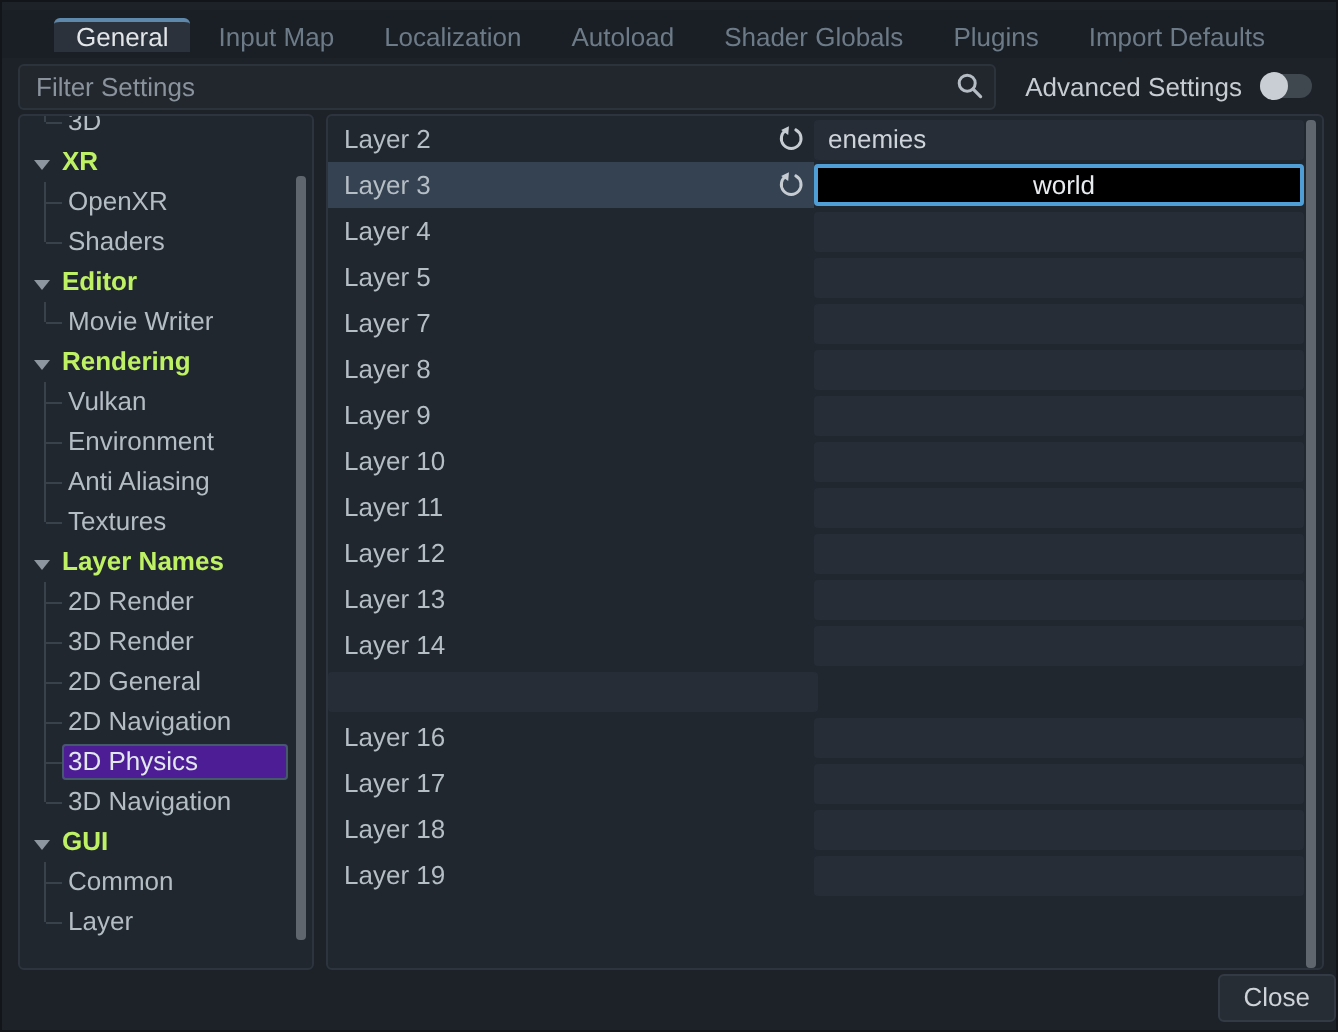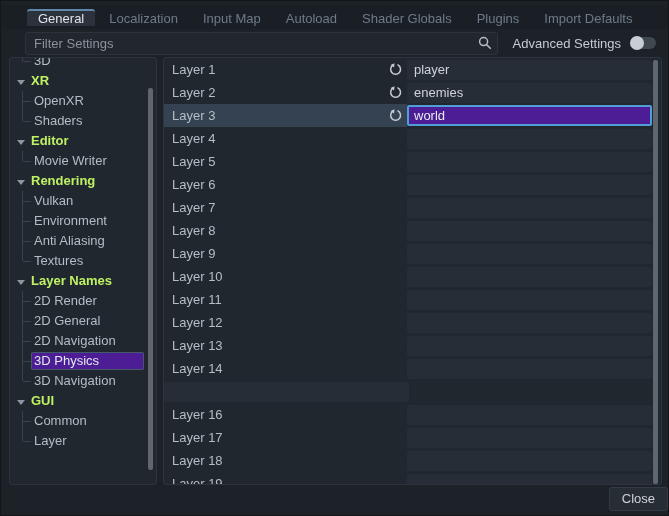--- a/index.html
+++ b/index.html
@@ -17,21 +17,21 @@
     background:#1a1f26;
   }
   .tab {
     display:flex; align-items:center; padding:0 11px; margin-right:3px;
     color:#6d7b88; cursor:default; border-top:2px solid transparent;
     border-radius:3px 3px 0 0;
   }
   .tab.active { background:#2b323b; color:#e2e6e9; border-top:2px solid #5f89ac; }
   
   .filter-row {
-    position:absolute; top:30px; left:16px; right:0; height:24px;
+    position:absolute; top:30px; left:0; right:0; height:24px;
     display:flex; align-items:center; padding:0 12px 0 8px;
   }
   .search-wrap { position:relative; flex:1; height:23px; }
   .search-input {
     width:100%; height:23px; background:#22272e; border:1px solid #2d333b;
     border-radius:3px; color:#cdd3d9; padding:0 26px 0 8px; font:13px "Liberation Sans","DejaVu Sans",sans-serif;
     outline:none;
   }
   .search-input::placeholder { color:#8a929c; opacity:1; }
   .search-icon { position:absolute; right:6px; top:4px; }
@@ -77,44 +77,44 @@
   .prop-row { height:23px; display:flex; align-items:center; }
   .row-left { width:243px; height:23px; display:flex; align-items:center; flex:none; }
   .row-left.hl { background:#344252; }
   .prop-lbl { padding-left:8px; color:#b5bdc5; flex:1; }
   .revert { margin-right:5px; display:flex; cursor:pointer; }
   .vfield {
     width:245px; height:20px; background:#272d36; border-radius:2px;
     color:#ced4da; display:flex; align-items:center; padding-left:7px; flex:none;
   }
   .vedit {
-    width:245px; height:21px; background:#4c1d95; border:2px solid #4f9ed6; border-radius:2px;
+    width:245px; height:21px; background:#000000; border:2px solid #4f9ed6; border-radius:2px;
     color:#e8ecef; padding:0 0 0 5px; font:13px "Liberation Sans","DejaVu Sans",sans-serif;
-    outline:none; flex:none;
+    outline:none; flex:none;text-align:center;
   }
   
   .footer {
     position:absolute; left:0; right:0; bottom:0; height:32px;
     display:flex; align-items:center; justify-content:flex-end;
   }
   .close-btn {
     background:#272d35; border:1px solid #333a44; border-radius:3px;
     color:#ced3d9; font:13px "Liberation Sans","DejaVu Sans",sans-serif;
     padding:3px 12px 4px; cursor:pointer;
   }
 </style>
 </head>
 <body>
 
 <div class="dialog">
 
   <div class="tabbar" id="tabbar">
       <div class="tab active">General</div>
+      <div class="tab">Input Map</div>
       <div class="tab">Localization</div>
-      <div class="tab">Input Map</div>
       <div class="tab">Autoload</div>
       <div class="tab">Shader Globals</div>
       <div class="tab">Plugins</div>
       <div class="tab">Import Defaults</div>
     </div>
 
   <div class="filter-row">
     <div class="search-wrap">
       <input class="search-input" type="text" placeholder="Filter Settings" style="">
       <span class="search-icon">
@@ -181,20 +181,24 @@
         <div class="tree-row">
           <span class="chev"></span>
           <span class="lbl cat">Layer Names</span>
         </div>
         <div class="tree-row">
           <span class="branch"></span>
           <span class="lbl">2D Render</span>
         </div>
         <div class="tree-row">
           <span class="branch"></span>
+          <span class="lbl">3D Render</span>
+        </div>
+        <div class="tree-row">
+          <span class="branch"></span>
           <span class="lbl">2D General</span>
         </div>
         <div class="tree-row">
           <span class="branch"></span>
           <span class="lbl">2D Navigation</span>
         </div>
         <div class="tree-row selected">
           <span class="branch"></span>
           <span class="lbl">3D Physics</span>
         </div>
@@ -213,32 +217,20 @@
         <div class="tree-row">
           <span class="branch elbow"></span>
           <span class="lbl">Layer</span>
         </div>
       </div>
     <div class="vscroll sb-thumb"></div>
   </div>
 
   <div class="main">
     <div id="rows">
-        <div class="prop-row">
-          <div class="row-left">
-            <span class="prop-lbl">Layer 1</span>
-            <span class="revert">
-              <svg width="13" height="13" viewBox="0 0 14 14">
-                <path d="M4.6 2.1 A 5.3 5.3 0 1 0 9.6 2.1" fill="none" stroke="#c6ccd2" stroke-width="1.6" stroke-linecap="round"></path>
-                <path d="M5.9 0.2 L1.7 2.2 L5.5 4.8 Z" fill="#c6ccd2"></path>
-              </svg>
-            </span>
-          </div>
-          <div class="vfield">player</div>
-        </div>
         <div class="prop-row">
           <div class="row-left">
             <span class="prop-lbl">Layer 2</span>
             <span class="revert">
               <svg width="13" height="13" viewBox="0 0 14 14">
                 <path d="M4.6 2.1 A 5.3 5.3 0 1 0 9.6 2.1" fill="none" stroke="#c6ccd2" stroke-width="1.6" stroke-linecap="round"></path>
                 <path d="M5.9 0.2 L1.7 2.2 L5.5 4.8 Z" fill="#c6ccd2"></path>
               </svg>
             </span>
           </div>
@@ -263,26 +255,20 @@
           <div class="vfield"></div>
         </div>
         <div class="prop-row">
           <div class="row-left">
             <span class="prop-lbl">Layer 5</span>
           </div>
           <div class="vfield"></div>
         </div>
         <div class="prop-row">
           <div class="row-left">
-            <span class="prop-lbl">Layer 6</span>
-          </div>
-          <div class="vfield"></div>
-        </div>
-        <div class="prop-row">
-          <div class="row-left">
             <span class="prop-lbl">Layer 7</span>
           </div>
           <div class="vfield"></div>
         </div>
         <div class="prop-row">
           <div class="row-left">
             <span class="prop-lbl">Layer 8</span>
           </div>
           <div class="vfield"></div>
         </div>

